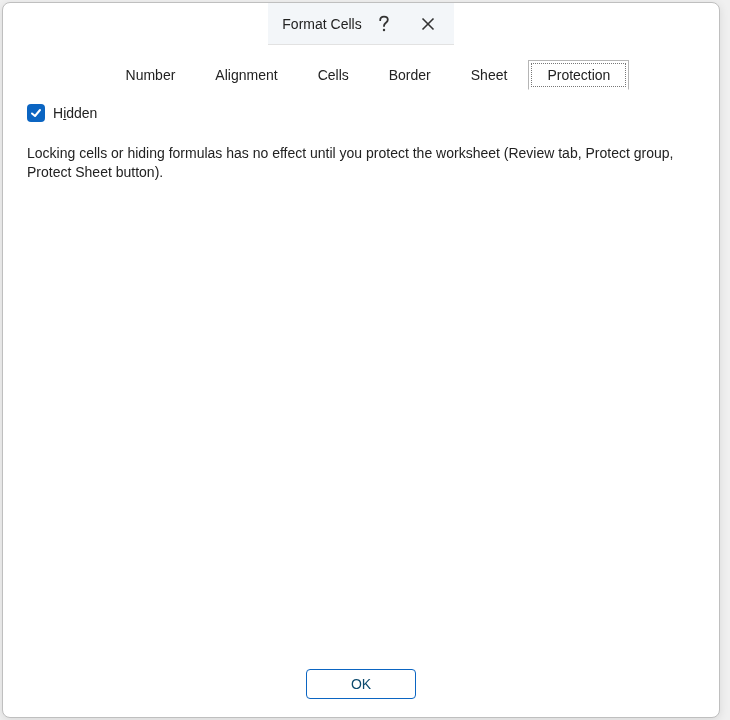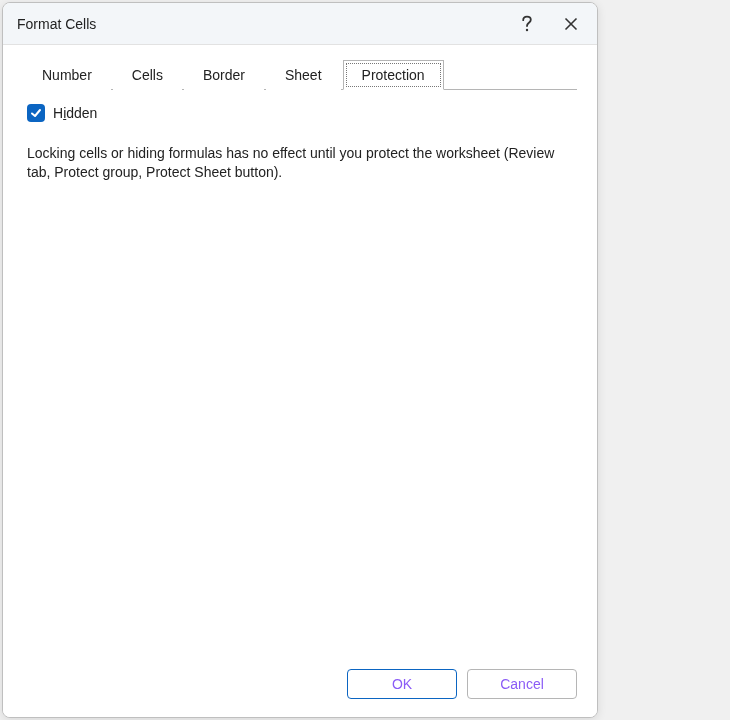--- a/index.html
+++ b/index.html
@@ -7,27 +7,28 @@
       font-family: "Segoe UI", Tahoma, sans-serif;
       background: #f0f0f0;
       width: 730px;
       height: 720px;
       overflow: hidden;
     }
     .dialog {
       background: #ffffff;
       border: 1px solid #bfbfbf;
       border-radius: 8px;
-      width: 596px;
+      width: 718px;
       height: 716px;
       margin: 2px;
       display: flex;
       flex-direction: column;
       box-shadow: 0 2px 10px rgba(0,0,0,0.1);
       overflow: hidden;
+      align-items: center;
     }
     .titlebar {
       background: #f3f6f9;
       height: 42px;
       display: flex;
       align-items: center;
       padding: 0 4px 0 14px;
       border-bottom: 1px solid #e2e2e2;
     }
     .titlebar-title {
@@ -114,21 +115,21 @@
       gap: 10px;
       padding: 14px 20px 18px 20px;
       background: #ffffff;
     }
     .btn {
       min-width: 110px;
       height: 30px;
       border-radius: 4px;
       background: #ffffff;
       font-size: 14px;
-      color: #8b5cf6;
+      color: #0c4a6e;
       display: inline-flex;
       align-items: center;
       justify-content: center;
       cursor: pointer;
       border: 1px solid #b5b5b5;
     }
     .btn.primary { border: 1px solid #0b65c2; }
   </style>
 </head>
 <body>
@@ -146,20 +147,21 @@
     <div class="titlebar-btn close">
       <svg width="14" height="14" viewBox="0 0 14 14">
         <line x1="1.5" y1="1.5" x2="12.5" y2="12.5" stroke="currentColor" stroke-width="1.6"></line>
         <line x1="12.5" y1="1.5" x2="1.5" y2="12.5" stroke="currentColor" stroke-width="1.6"></line>
       </svg>
     </div>
   </div>
 
   <div class="tabs">
     <div class="tab">Number</div>
+    <div class="tab">Alignment</div>
     <div class="tab">Cells</div>
     <div class="tab">Border</div>
     <div class="tab">Sheet</div>
     <div class="tab active">Protection</div>
   </div>
   <div class="tab-line"></div>
 
   <div class="tab-content">
 
 
@@ -171,16 +173,15 @@
       </span>
       <span class="chk-label"><span>H</span><span class="ul">i</span><span>dden</span></span>
     </div>
 
     <div class="info-text">Locking cells or hiding formulas has no effect until you protect the worksheet (Review tab, Protect group, Protect Sheet button).</div>
 
   </div>
 
   <div class="footer">
     <div class="btn primary">OK</div>
-    <div class="btn">Cancel</div>
   </div>
 
 </div>
 
 </body></html>

